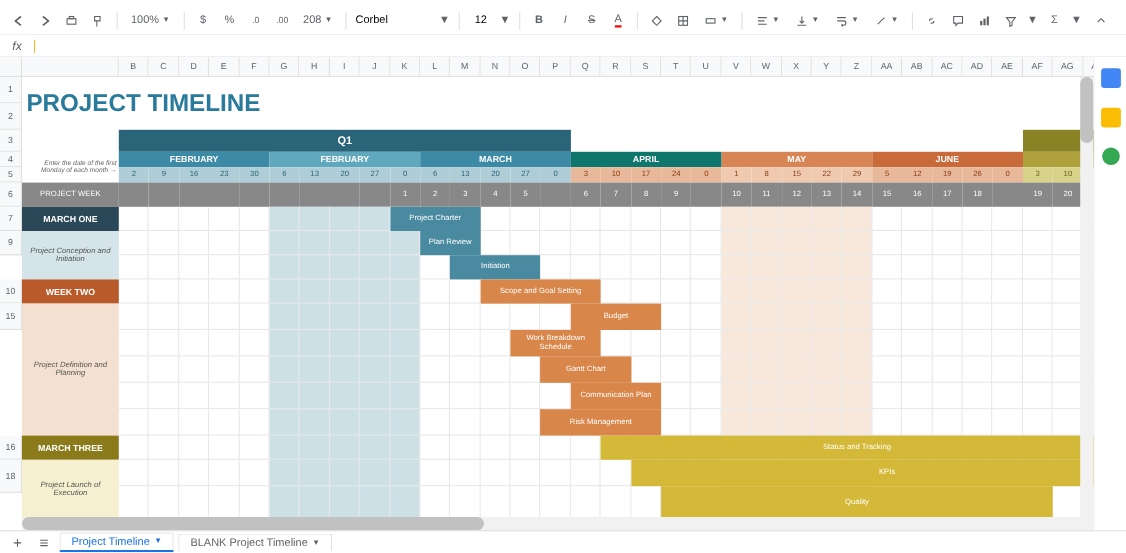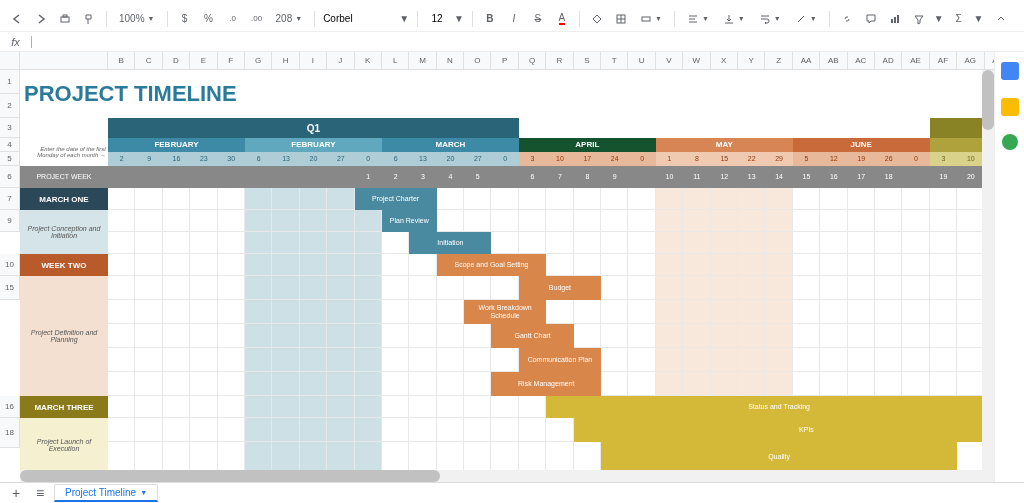--- a/index.html
+++ b/index.html
@@ -42,21 +42,21 @@
 .title-cell { grid-column: 2 / -1; grid-row: 2 / 4; display: flex; align-items: center; padding-left: 4px; font-size: 22px; font-weight: bold; color: #2a7a9c; font-family: 'Corbel', sans-serif; }
 
 
 .q1 { background: #2a6478; color: #fff; }
 .q2 { background: #a84a1f; color: #fff; }
 .q3 { background: #8a8326; color: #fff; }
 .qcell { text-align: right; font-weight: bold; font-size: 10px; display: flex; align-items: center; justify-content: center; }
 
 
 .mo-jan { background: #3d8aa6; } .mo-feb { background: #5fa8be; } .mo-mar { background: #3d8aa6; }
-.mo-apr { background: #14532d; } .mo-may { background: #d88556; } .mo-jun { background: #c96a3a; }
+.mo-apr { background: #0f766e; } .mo-may { background: #d88556; } .mo-jun { background: #c96a3a; }
 .mo-jul { background: #afa13c; }
 .mocell { color: #fff; text-align: center; font-weight: bold; font-size: 8px; line-height: 14px; }
 
 
 .day { background: #aecdd6; color: #2a6478; text-align: center; font-size: 7px; line-height: 14px; }
 .day.apr { background: #e8b89a; color: #8a3a0f; }
 .day.may { background: #efcab0; color: #8a3a0f; }
 .day.jun { background: #e8b89a; color: #8a3a0f; }
 .day.jul { background: #d8d28a; color: #6a6420; }
 
@@ -808,13 +808,17 @@
   </div>
 </div>
 
 <div class="sheets">
   <div class="add-sheet">+</div>
   <div class="all-sheets">≡</div>
   <div class="sheet-tab active">
       <span>Project Timeline</span>
       <span class="sheet-dd">▼</span>
     </div>
+  <div class="sheet-tab">
+      <span>BLANK Project Timeline</span>
+      <span class="sheet-dd">▼</span>
+    </div>
 </div>
 
 </body></html>

